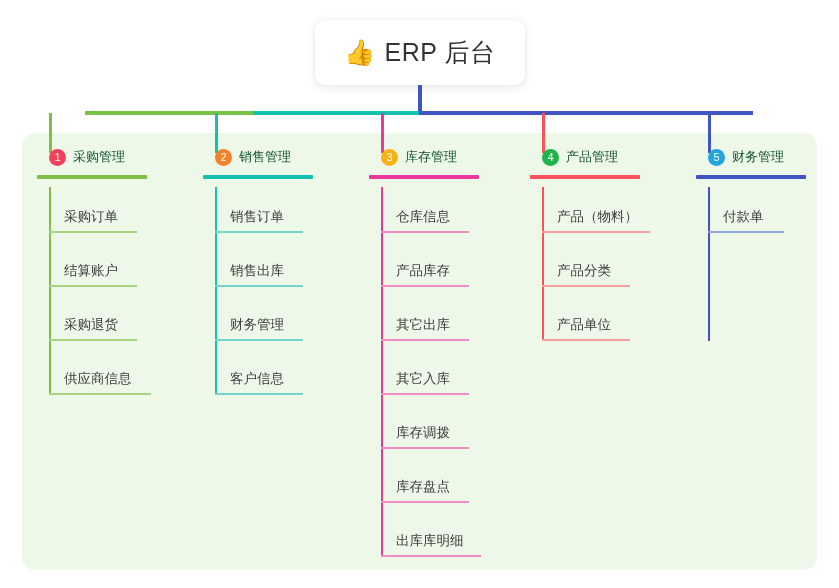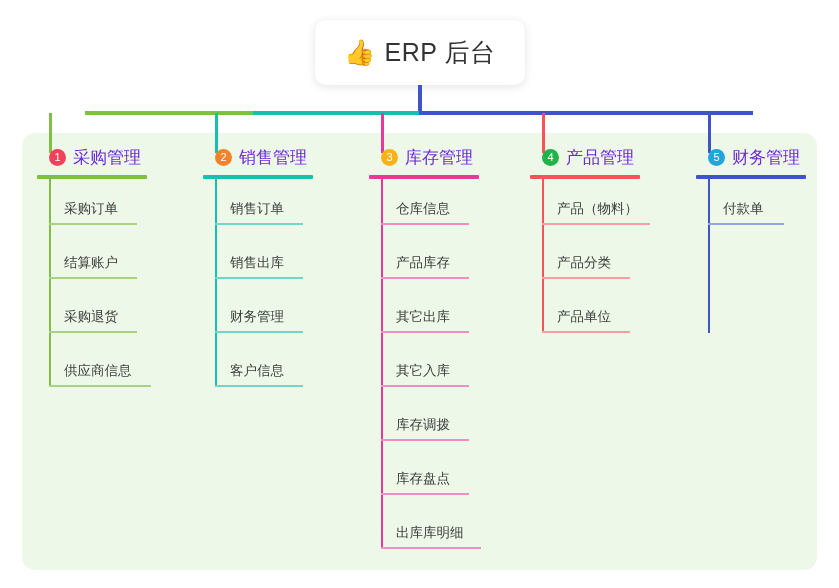--- a/index.html
+++ b/index.html
@@ -97,31 +97,31 @@
     height: 17px;
     border-radius: 50%;
     color: #ffffff;
     font-size: 11px;
     line-height: 17px;
     text-align: center;
     font-weight: normal;
     flex: 0 0 auto;
   }
   .col-title {
-    font-size: 17px;
-    color: #6d28d9;
+    font-size: 13px;
+    color: #14532d;
   }
   .col-underline {
     height: 4px;
     margin-top: 7px;
     border-radius: 1px;
   }
   .col-body {
     position: relative;
-    margin-top: 0;
+    margin-top: 8px;
   }
   .spine {
     position: absolute;
     left: 12px;
     top: 0;
     width: 2px;
   }
   .leaf {
     position: relative;
     height: 54px;

